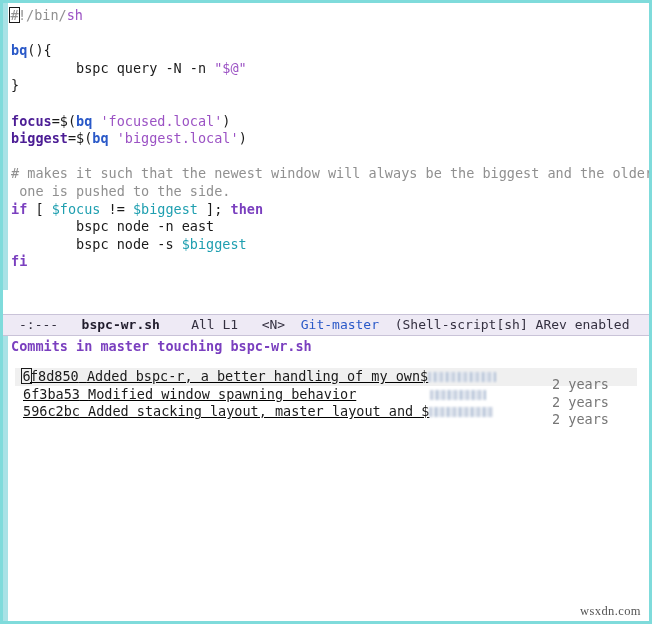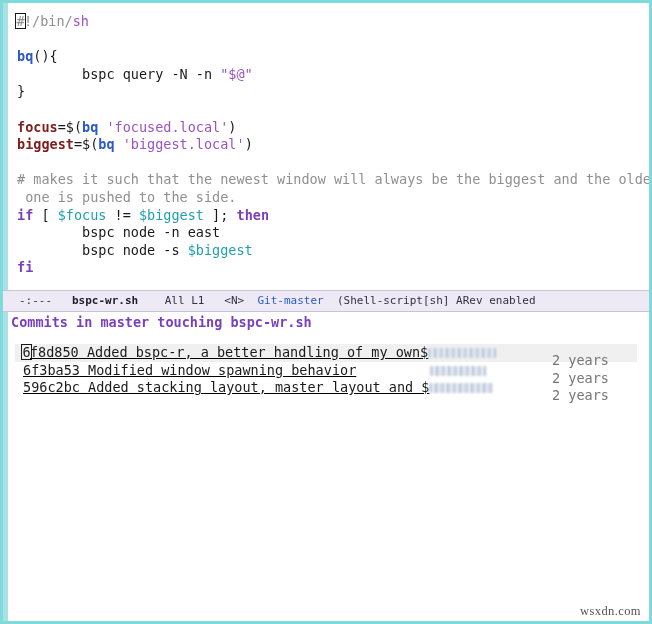--- a/index.html
+++ b/index.html
@@ -41,34 +41,34 @@
     position: absolute;
     left: 0;
     top: 0;
     bottom: 0;
     width: 5px;
     background: #a9e2e6;
   }
 
   .code {
     position: relative;
-    margin: 6px;
+    margin: 0;
     padding: 0 0 0 8px;
     font-family: "DejaVu Sans Mono", "Liberation Mono", monospace;
     font-size: 13.5px;
     line-height: 17.6px;
     white-space: pre;
     color: #1a1a1a;
     letter-spacing: 0px;
   }
   .code .line { height: 17.6px; white-space: pre; }
 
   
   .k-func      { color: #2a59c8; font-weight: bold; }
-  .k-var       { color: #7f1d1d; font-weight: bold; }
+  .k-var       { color: #4c1d95; font-weight: bold; }
   .k-string    { color: #9b52c4; }
   .k-keyword   { color: #7a3fbf; font-weight: bold; }
   .k-varref    { color: #1f9fb0; }
   .k-comment   { color: #909090; }
   .k-plain     { color: #1a1a1a; }
   .k-punct     { color: #1a1a1a; }
 
   .cursor-box {
     display: inline-block;
     border: 1.6px solid #1a1a1a;
@@ -79,26 +79,27 @@
   }
 
   
   .modeline {
     box-sizing: border-box;
     height: 22px;
     background: #eeeaf5;
     border-top: 1px solid #c9c3d8;
     border-bottom: 1px solid #c9c3d8;
     font-family: "DejaVu Sans Mono", "Liberation Mono", monospace;
-    font-size: 11px;
+    font-size: 13px;
     line-height: 20px;
     color: #343040;
     white-space: nowrap;
     overflow: hidden;
     padding-left: 16px;
+    margin-top: 24px;
   }
   .modeline .seg { display: inline; }
   .ml-bold { font-weight: bold; color: #201c2c; }
   .ml-sp   { display: inline-block; }
   .sp2  { width: 2ch; }
   .sp3  { width: 3ch; }
   .sp4  { width: 4ch; }
 
   
   #magit-window {

